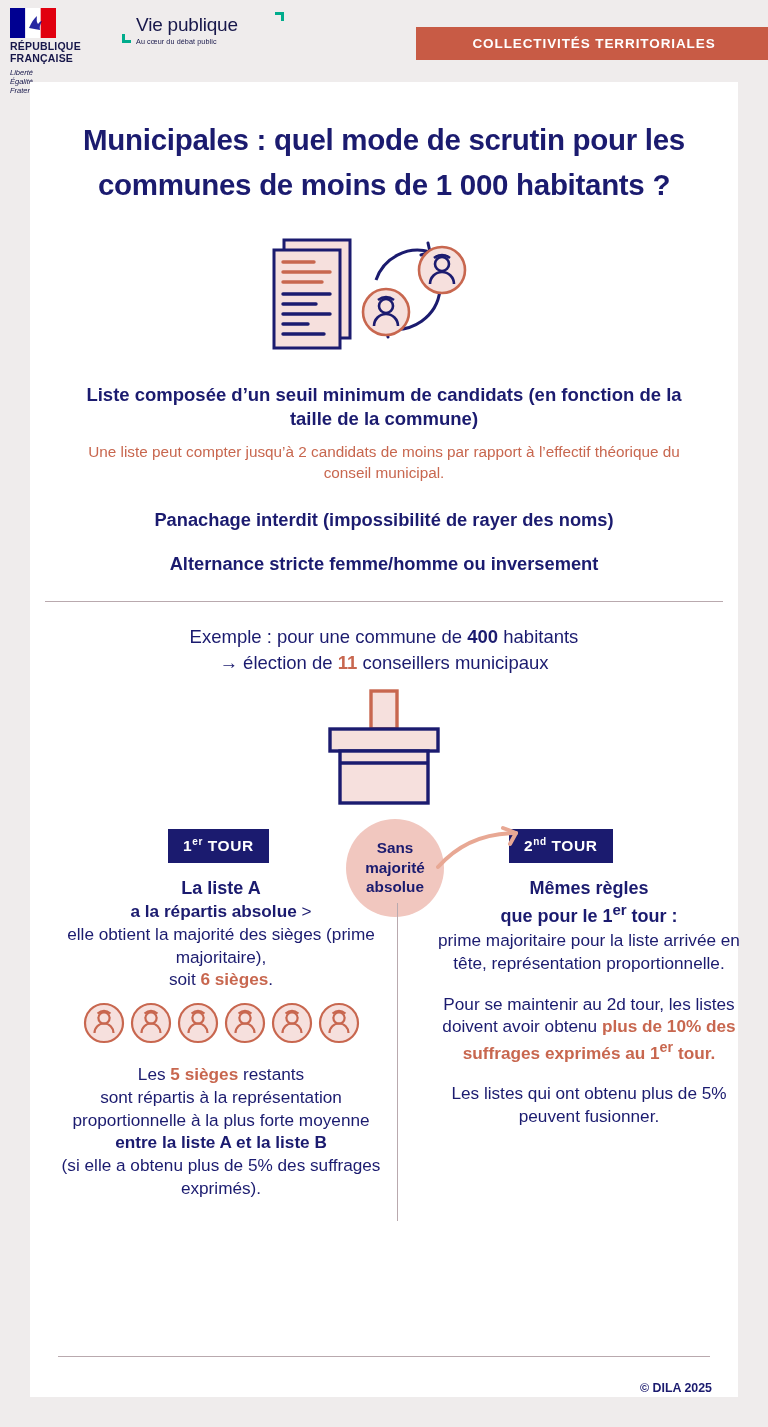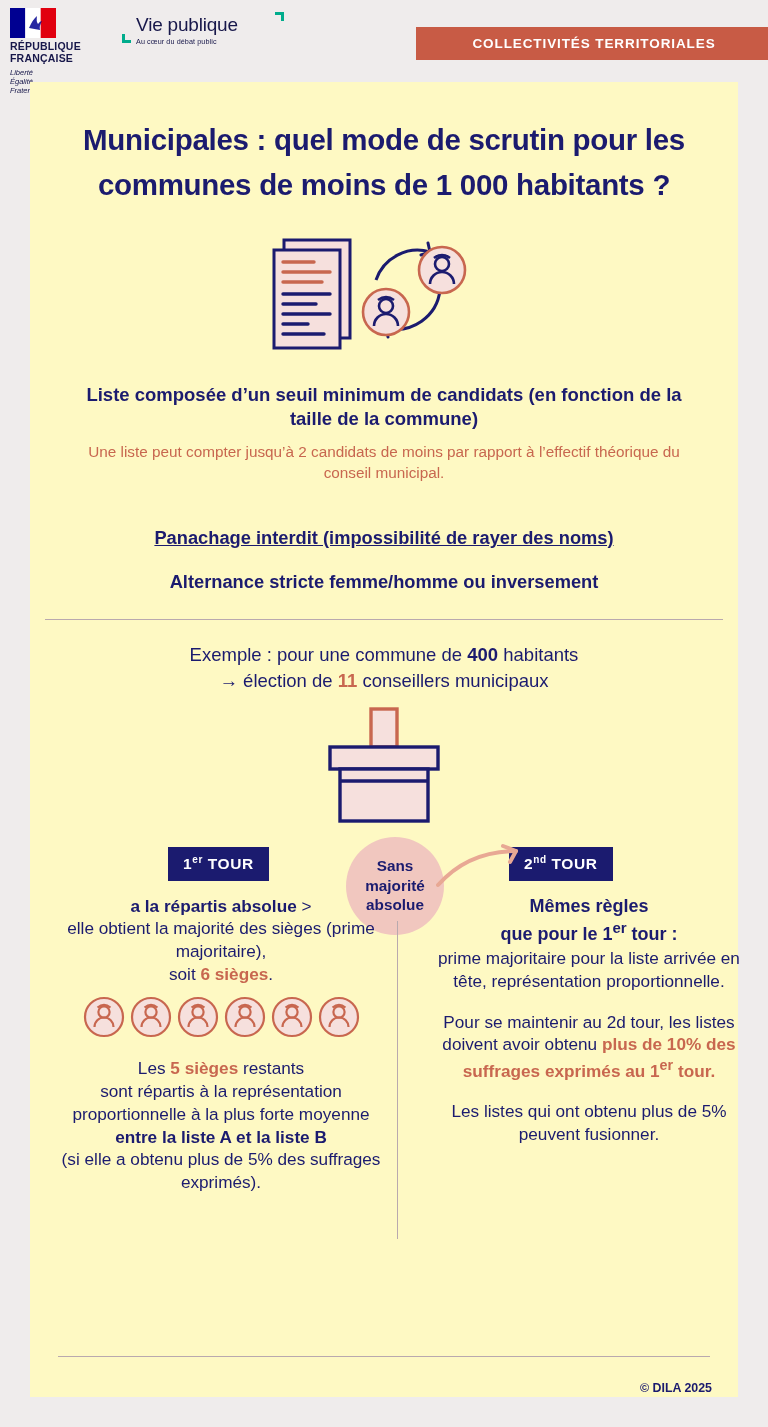--- a/index.html
+++ b/index.html
@@ -103,21 +103,21 @@
     text-align: center;
   }
 
   
   .panel {
     position: absolute;
     left: 30px;
     top: 82px;
     width: 708px;
     height: 1315px;
-    background: #fef9c3;
+    background: #ffffff;
   }
 
   .title {
     text-align: center;
     color: #1b1b6f;
     font-weight: bold;
     font-size: 29.5px;
     line-height: 1.52;
     letter-spacing: -.3px;
     padding: 36px 36px 0 36px;
@@ -146,22 +146,21 @@
     color: #c8674f;
     font-size: 15.3px;
     line-height: 1.38;
     margin-top: 9px;
     font-weight: 500;
   }
   .b-bold2 {
     color: #1b1b6f;
     font-weight: bold;
     font-size: 18.3px;
-    margin-top: 44px;
-    text-decoration: underline;
+    margin-top: 26px;
   }
   .b-bold3 {
     color: #1b1b6f;
     font-weight: bold;
     font-size: 18.3px;
     margin-top: 22px;
   }
 
   .hr {
     width: 678px;
@@ -400,20 +399,21 @@
       <div class="circle">Sans majorité absolue</div>
 
       <svg class="arrow-svg" width="100" height="60" viewBox="0 0 100 60">
         <path d="M4 50 q30 -34 78 -34" fill="none" stroke="#e8a894" stroke-width="4" stroke-linecap="round"></path>
         <path d="M82 16 l-13 -5 M82 16 l-6 11" fill="none" stroke="#e8a894" stroke-width="4" stroke-linecap="round"></path>
       </svg>
 
       <div class="divider-v"></div>
 
       <div class="col left">
+        <div class="big">La liste A</div>
         <div>
           <b>a la répartis absolue</b><span> &gt;</span>
         </div>
         <div>elle obtient la majorité des sièges (prime majoritaire),</div>
         <div>
           <span>soit </span><b class="orange-b">6 sièges</b><span>.</span>
         </div>
 
         <div class="avatars">
           <svg width="44" height="44" viewBox="0 0 44 44">

